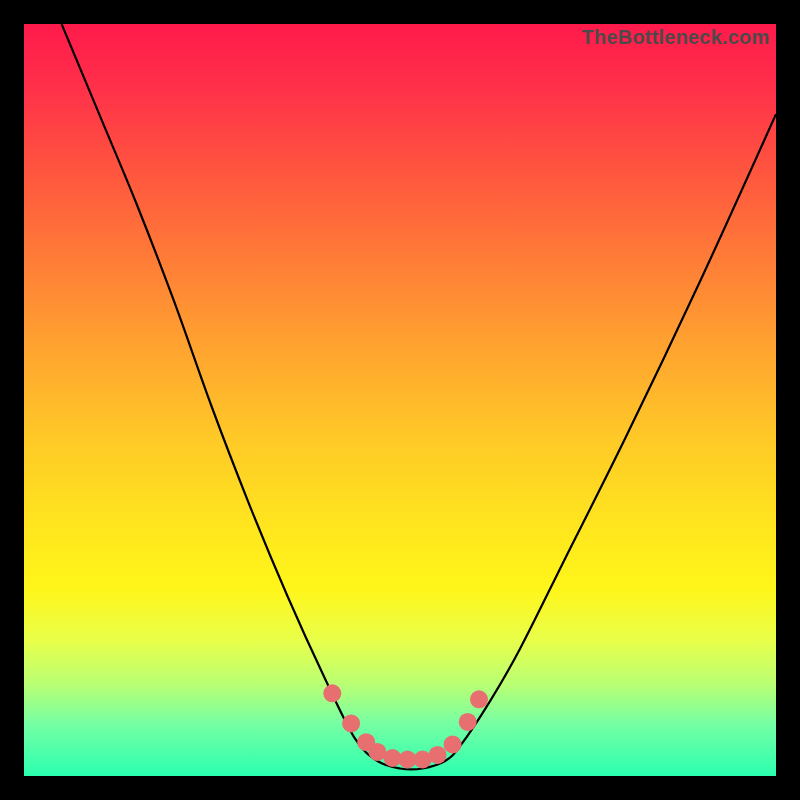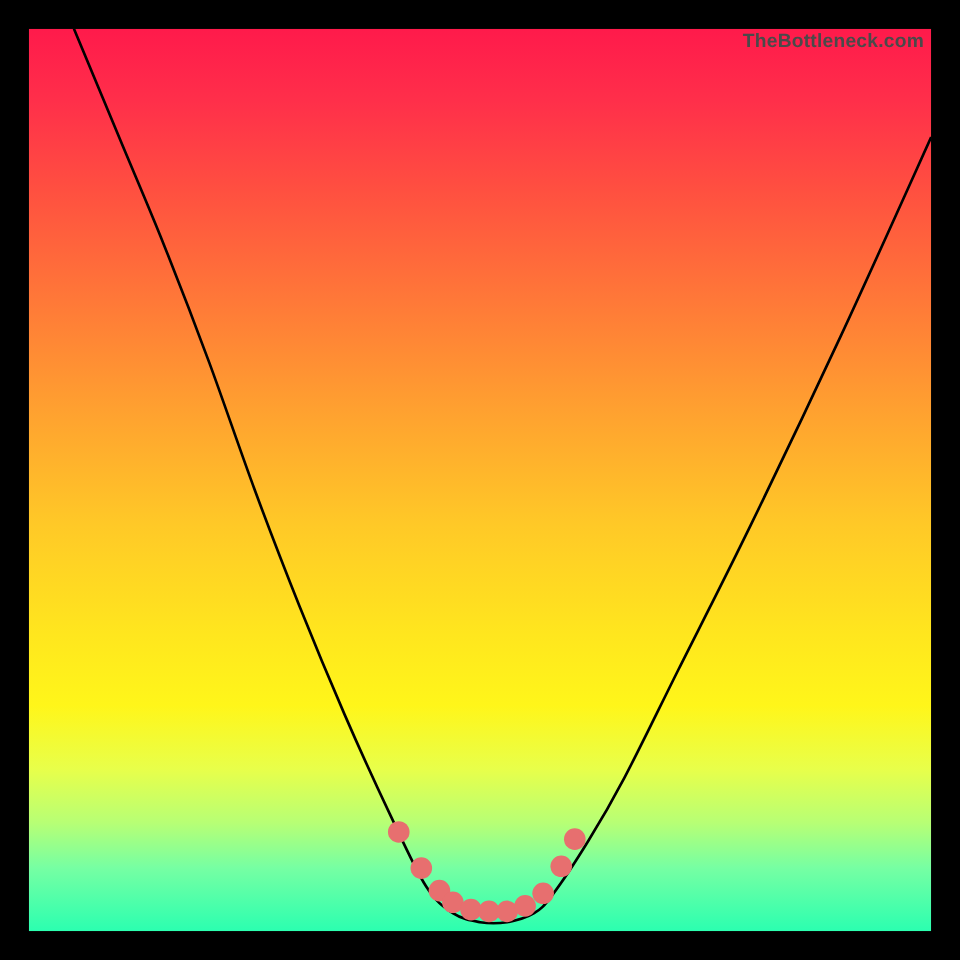--- a/index.html
+++ b/index.html
@@ -43,21 +43,21 @@
       #b7ff75 88%,
       #76ffa3 93%,
       #2bffb0 100%
     );
   }
   .watermark {
     position: absolute;
     top: 2px;
     right: 6px;
     font-family: Arial, Helvetica, sans-serif;
-    font-size: 16px;
+    font-size: 20px;
     font-weight: 600;
     color: #4a4a4a;
     letter-spacing: 0.2px;
     user-select: none;
   }
   svg.curve {
     position: absolute;
     inset: 0;
   }
 </style>

